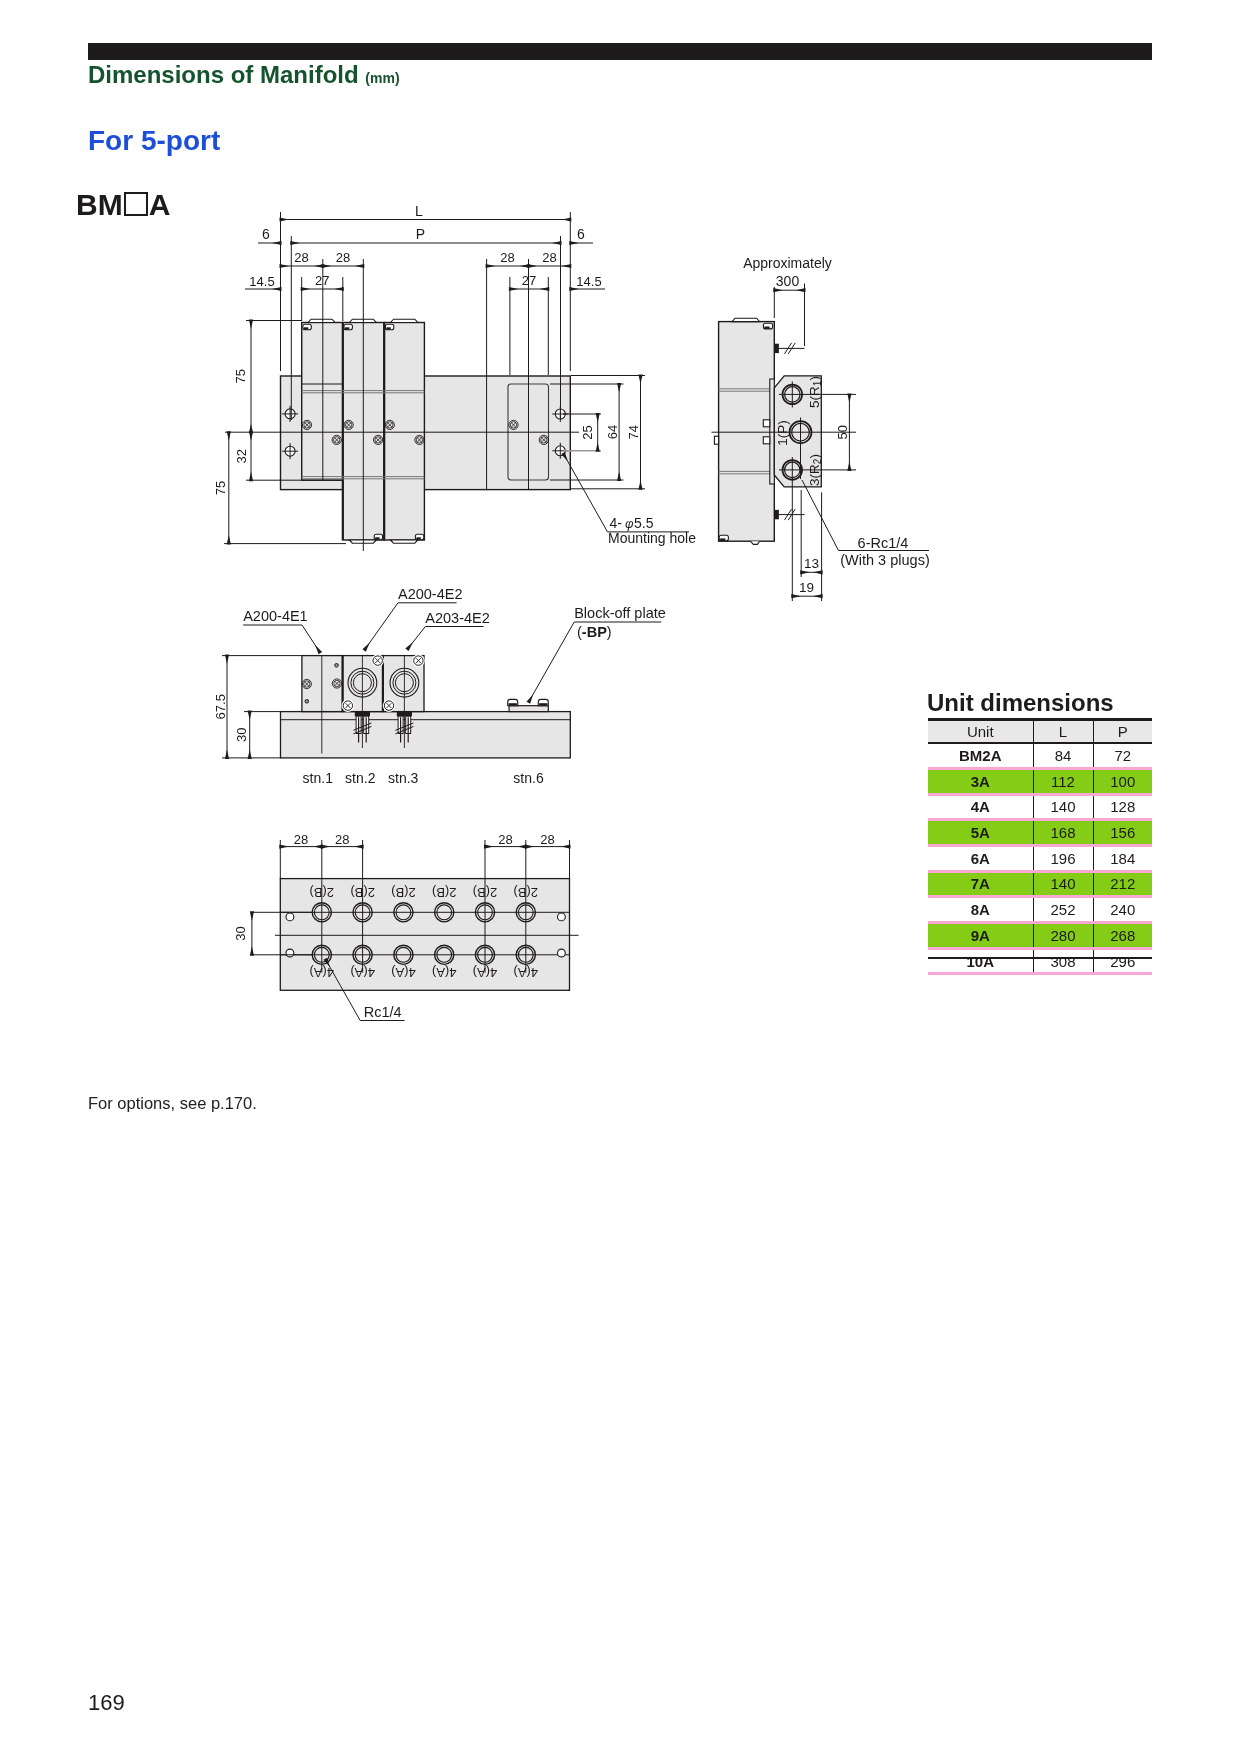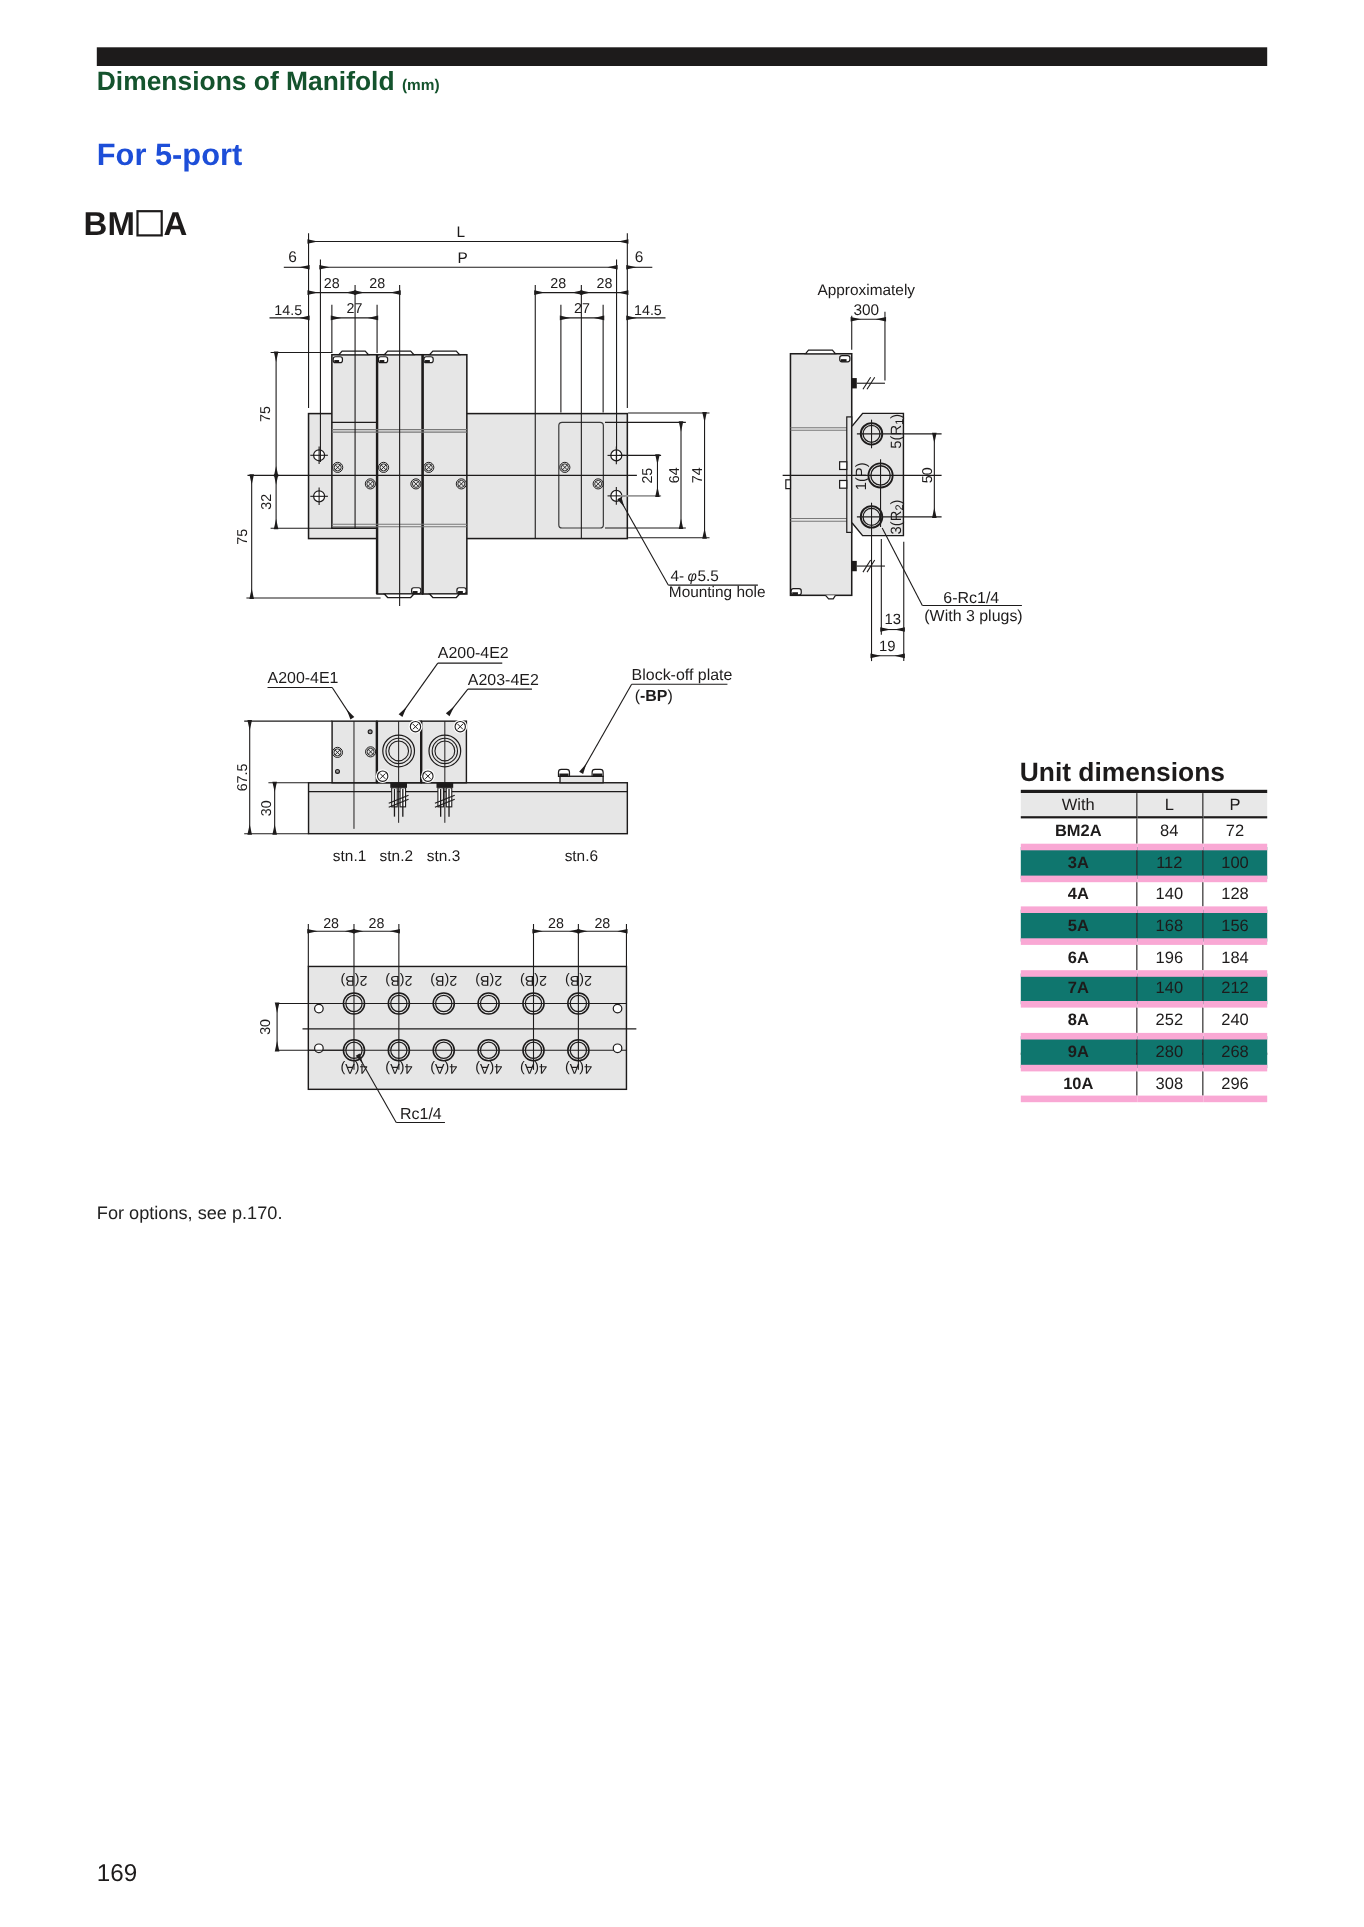--- a/index.html
+++ b/index.html
@@ -8,27 +8,27 @@
   #bar{left:88px;top:43px;width:1064px;height:17px;background:#1d1b1b;}
   #h1{left:88px;top:61px;font-size:24px;font-weight:bold;color:#14532d;}
   #h1 .mm{font-size:14px;}
   #h2{left:88px;top:125px;font-size:28px;font-weight:bold;color:#1d4ed8;}
   #h3{left:76px;top:188px;font-size:30px;font-weight:bold;color:#1d1b1b;}
   #h3 .box{display:inline-block;width:20px;height:20px;border:2px solid #1d1b1b;vertical-align:-1px;margin:0 1px;}
   #opts{left:88px;top:1094px;font-size:16.5px;color:#222;}
   #pageno{left:88px;top:1690px;font-size:22px;color:#1d1b1b;}
   #unit-title{left:927px;top:689px;font-size:24px;font-weight:bold;color:#1d1b1b;}
   table.ud{position:absolute;left:928px;top:720.7px;border-collapse:collapse;table-layout:fixed;font-size:15px;color:#1d1b1b;}
-  table.ud td{text-align:center;padding:0;height:22.7px;border-bottom:6px solid #f9a8d4;}
+  table.ud td{text-align:center;padding:0;height:22.7px;border-bottom:3px solid #f9a8d4;}
   table.ud col.c1{width:105px;}
   table.ud col.c2{width:60px;}
   table.ud col.c3{width:59px;}
   table.ud td.m,table.ud td.l{border-right:1.5px solid #1d1b1b;}
   table.ud tr.hd td{background:#e8e8e8;border-bottom:2.5px solid #1d1b1b;height:21.5px;}
-  table.ud tr.g td{background:#0f766e;}
+  table.ud tr.g td{background:#84cc16;}
   #tabletop{left:928px;top:718.4px;width:224px;height:2.5px;background:#1d1b1b;}
   #tablebot{left:928px;top:956.6px;width:224px;height:2.5px;background:#1d1b1b;}
   svg text{font-family:"Liberation Sans",sans-serif;fill:#1d1b1b;}
 </style>
 </head>
 <body>
 <div class="abs" id="bar"></div>
 <div class="abs" id="h1">Dimensions of Manifold <span class="mm">(mm)</span></div>
 <div class="abs" id="h2">For 5-port</div>
 <div class="abs" id="h3">BM<span class="box"></span>A</div>
@@ -39,21 +39,21 @@
 <div class="abs" id="tablebot"></div>
 
 <table class="ud">
     <colgroup>
       <col class="c1">
       <col class="c2">
       <col class="c3">
     </colgroup>
 <tbody>
       <tr class="hd">
-        <td class="m">With</td>
+        <td class="m">Unit</td>
         <td class="l">L</td>
         <td>P</td>
       </tr>
 <tr>
         <td class="m"><b>BM2A</b></td>
         <td class="l">84</td>
         <td>72</td>
       </tr>
 <tr class="g">
         <td class="m"><b>3A</b></td>

